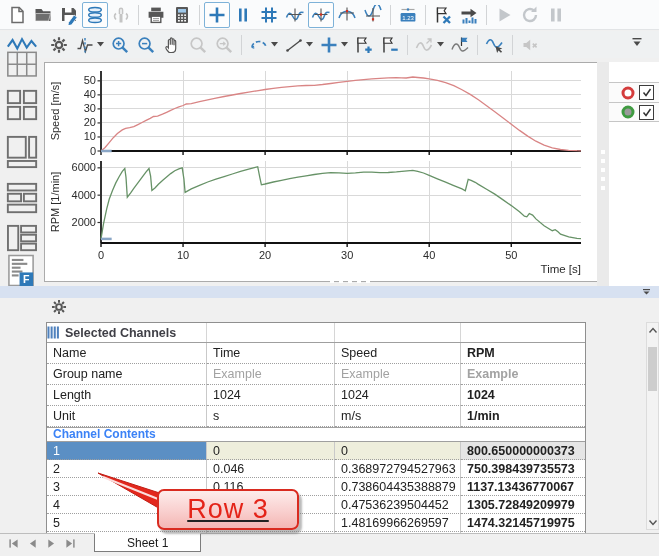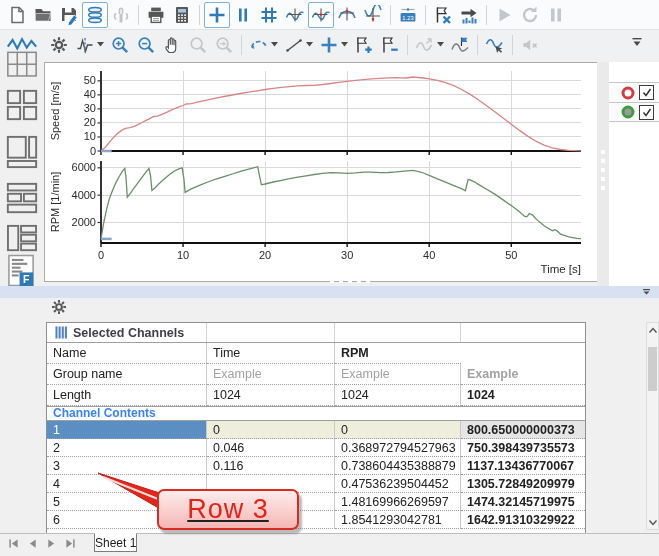--- a/index.html
+++ b/index.html
@@ -40,41 +40,41 @@
   #gear2{position:absolute;left:50px;top:298px;width:18px;height:18px;}
 
   
   #table{position:absolute;left:46px;top:322px;width:538px;height:215px;background:#fff;
          border:1px solid #8f8f8f;box-sizing:content-box;overflow:hidden;font-size:12.5px;}
   .trow{display:grid;grid-template-columns:160px 128px 126px 124px;}
   .tcell{padding:2px 6px 1px 6px;border-right:1px solid #c9c9c9;border-bottom:1px dotted #9f9f9f;
          white-space:nowrap;overflow:hidden;box-sizing:border-box;height:21px;line-height:17px;}
   .tcell:last-child{border-right:none;font-weight:bold;}
   .titlerow{display:grid;grid-template-columns:160px 128px 126px 124px;height:19px;border-bottom:1px solid #9f9f9f;}
-  .titlecell{border-right:1px solid #d6d6d6;display:flex;align-items:center;gap:6px;padding-left:8px;box-sizing:border-box;}
+  .titlecell{border-right:1px solid #d6d6d6;display:flex;align-items:center;gap:6px;box-sizing:border-box;}
   .titlecell:last-child{border-right:none;}
   .ttitle{font-weight:bold;color:#3f3f46;font-size:12.5px;}
   .gray{color:#a2a2a2;}
   .sectionrow{height:13px;line-height:13px;padding:0 0 0 6px;font-weight:bold;color:#3b82f6;
               border-top:1px solid #9f9f9f;border-bottom:1px solid #9f9f9f;font-size:12px;background:#fff;}
   .drow .tcell{height:18px;line-height:15px;}
   .r1c0{background:#5b8fc4;color:#fff;}
   .r1c12{background:#eeeedc;}
   .r1c3{background:#e5e5e5;}
 
   
   #vscroll{position:absolute;left:646px;top:322px;width:13px;height:208px;background:#f3f3f3;border:1px solid #dcdcdc;box-sizing:border-box;}
   #vthumb{position:absolute;left:1px;top:24px;width:9px;height:44px;background:#cdcdcd;}
   .sarrow{position:absolute;left:1px;width:10px;height:12px;display:flex;align-items:center;justify-content:center;}
 
   
   #navbar{position:absolute;left:0;top:533px;width:659px;height:19px;background:#f0f0f0;border-top:1px solid #bdbdbd;display:flex;align-items:stretch;}
   .navbtns{display:flex;align-items:center;gap:8px;padding:0 8px 0 8px;}
   #sheettab{margin-left:10px;background:#fff;border:1px solid #7c7c7c;border-top:1px solid #fff;
-            padding:0 0;display:flex;align-items:center;font-size:12px;color:#1a1a1a;position:relative;top:-1px;height:19px;box-sizing:border-box;}
+            padding:0 32px;display:flex;align-items:center;font-size:12px;color:#1a1a1a;position:relative;top:-1px;height:19px;box-sizing:border-box;}
 
   
   #callout-arrow{position:absolute;left:90px;top:465px;pointer-events:none;}
   #callout-box{position:absolute;left:157px;top:489px;width:138px;height:37px;border:2.5px solid #d92b20;border-radius:7px;
                background:linear-gradient(180deg,#fdeceb 0%,#f9cfce 55%,#f4b6b4 100%);
                box-shadow:3px 4px 2px rgba(120,120,120,0.5);display:flex;align-items:center;justify-content:center;text-decoration:underline;}
   #callout-box span{color:#e42318;font-size:27px;letter-spacing:1px;}
 </style>
 </head>
 <body>
@@ -672,33 +672,40 @@
           </span>
           <span class="ttitle">Selected Channels</span>
         </div>
         <div class="titlecell"></div>
         <div class="titlecell"></div>
         <div class="titlecell"></div>
       </div>
       <div class="trow">
         <div class="tcell">Name</div>
         <div class="tcell">Time</div>
+        <div class="tcell">Speed</div>
         <div class="tcell">RPM</div>
       </div>
       <div class="trow">
         <div class="tcell">Group name</div>
         <div class="tcell gray">Example</div>
         <div class="tcell gray">Example</div>
         <div class="tcell gray">Example</div>
       </div>
       <div class="trow">
         <div class="tcell">Length</div>
         <div class="tcell">1024</div>
         <div class="tcell">1024</div>
         <div class="tcell">1024</div>
+      </div>
+      <div class="trow">
+        <div class="tcell">Unit</div>
+        <div class="tcell">s</div>
+        <div class="tcell">m/s</div>
+        <div class="tcell">1/min</div>
       </div>
       <div class="sectionrow">Channel Contents</div>
       <div class="trow drow">
         <div class="tcell r1c0">1</div>
         <div class="tcell r1c12">0</div>
         <div class="tcell r1c12">0</div>
         <div class="tcell r1c3">800.650000000373</div>
       </div>
       <div class="trow drow">
         <div class="tcell">2</div>

